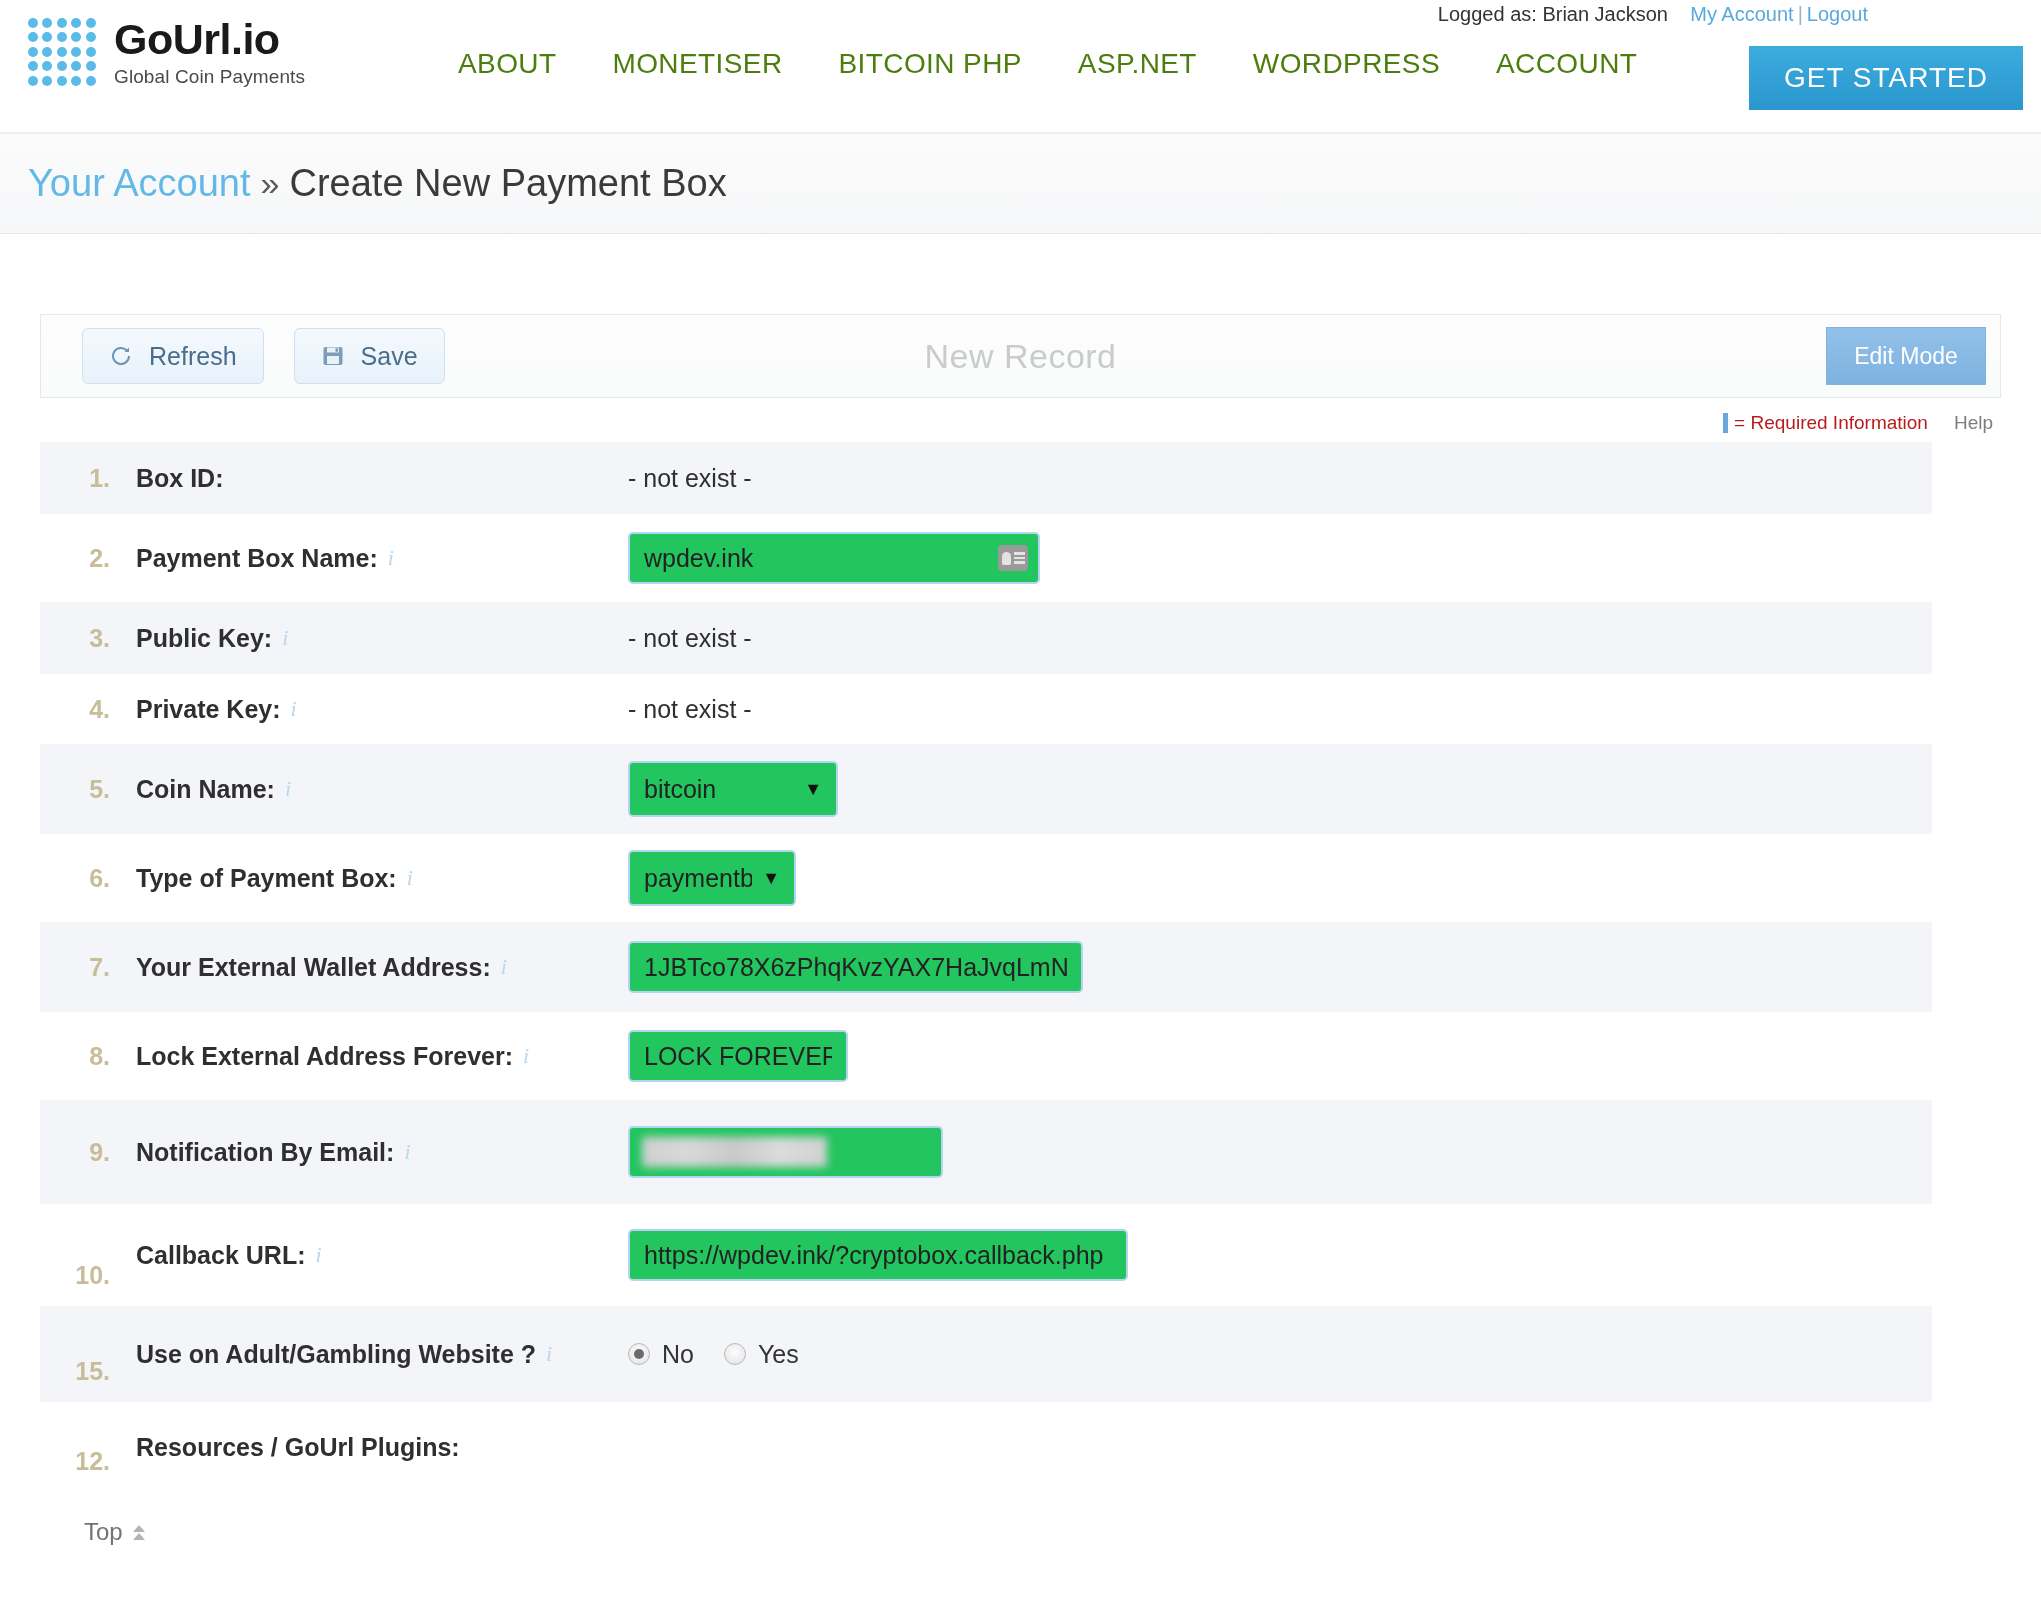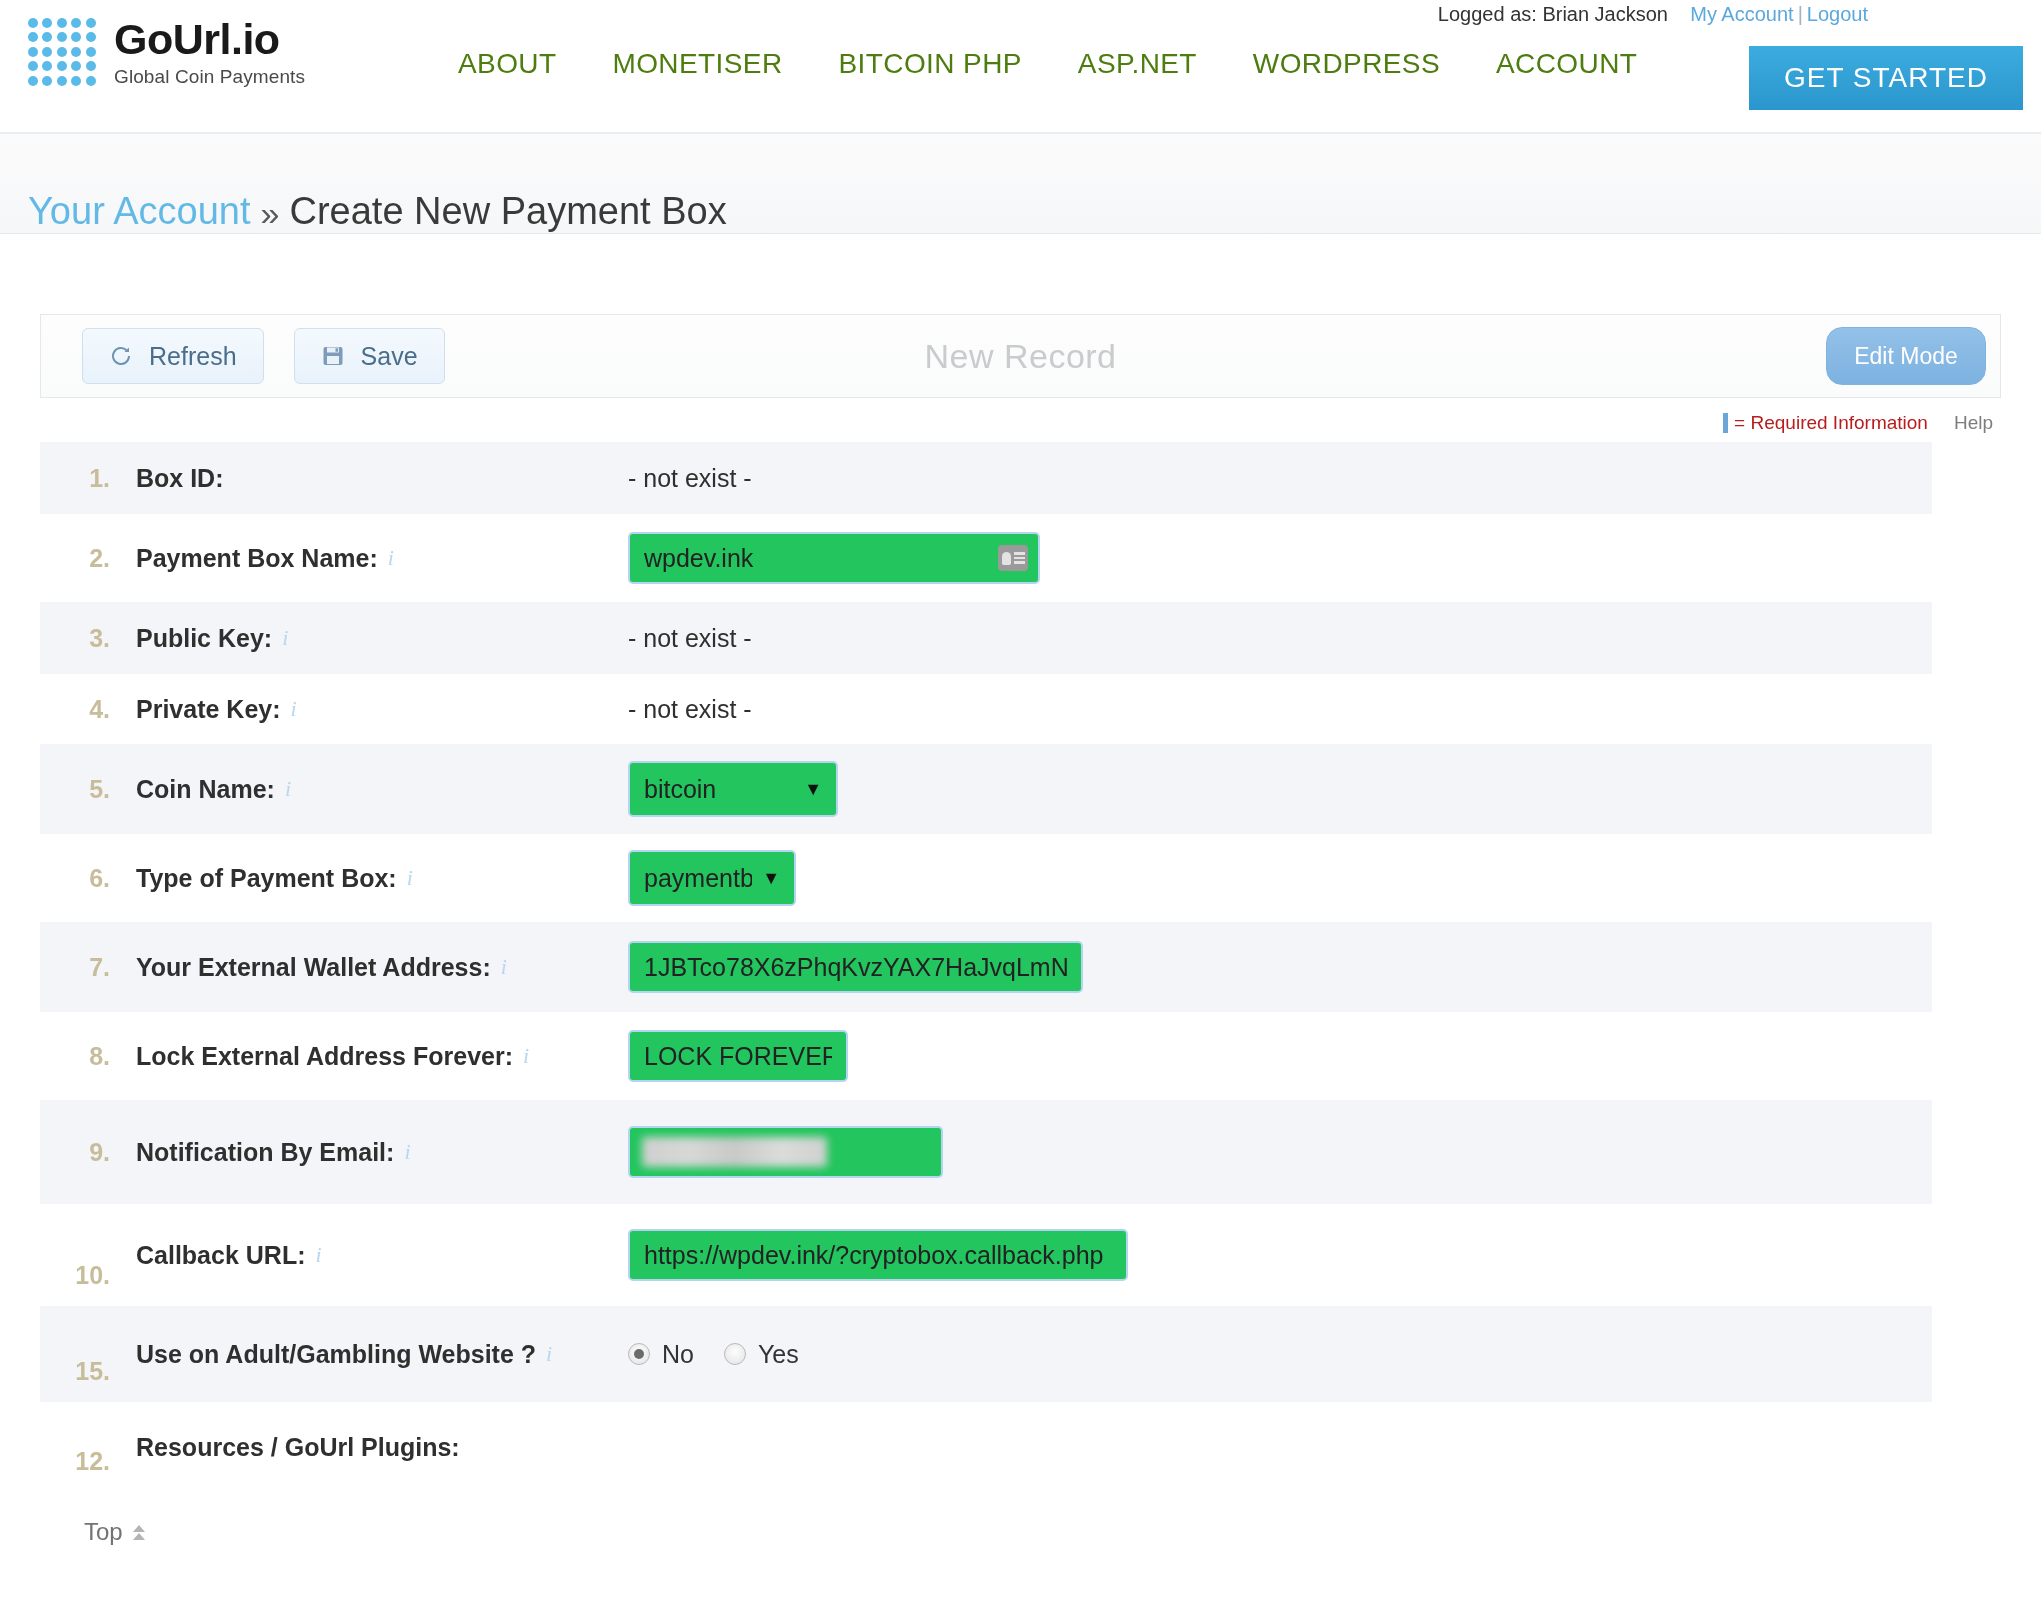--- a/index.html
+++ b/index.html
@@ -69,21 +69,21 @@
     display: flex; align-items:center; justify-content:center;
     border: none; cursor: pointer;
     font-family: "Liberation Sans", sans-serif;
   }
 
   
   .crumbbar {
     height: 100px;
     background: linear-gradient(to bottom,#fbfbfc 0%, #f6f7f8 100%);
     border-bottom: 1px solid #e4e6e8;
-    display:flex; align-items:flex-end;
+    display:flex; align-items:center;
     padding-left: 28px;
   }
   .crumbbar .c-link { color: #63b9e6; font-size: 38px; text-decoration:none; }
   .crumbbar .c-sep  { color: #5a5a5a; font-size: 34px; padding: 0 10px; }
   .crumbbar .c-cur  { color: #3a3a3a; font-size: 38px; }
 
   
   .main { position: relative; padding: 0 40px; }
 
   .toolbar {
@@ -107,21 +107,21 @@
   }
   .tb-btn .ico { display:flex; align-items:center; }
   .tb-title {
     position:absolute; left: 0; right: 0; text-align:center;
     font-size: 34px; color: #c9cbcd; letter-spacing: 0.5px;
     pointer-events: none;
   }
   .edit-mode {
     position: absolute; right: 14px;
     height: 58px; width: 160px;
-    border-radius: 16px;
+    border-radius: 0;
     border: 1px solid #7fb3e0;
     background: linear-gradient(to bottom,#93c1e8 0%, #7db2e0 100%);
     color: #ffffff; font-size: 23px;
     display:flex; align-items:center; justify-content:center;
     cursor: pointer;
     font-family: "Liberation Sans", sans-serif;
   }
 
   .legend {
     display:flex; align-items:center; justify-content:flex-end;

